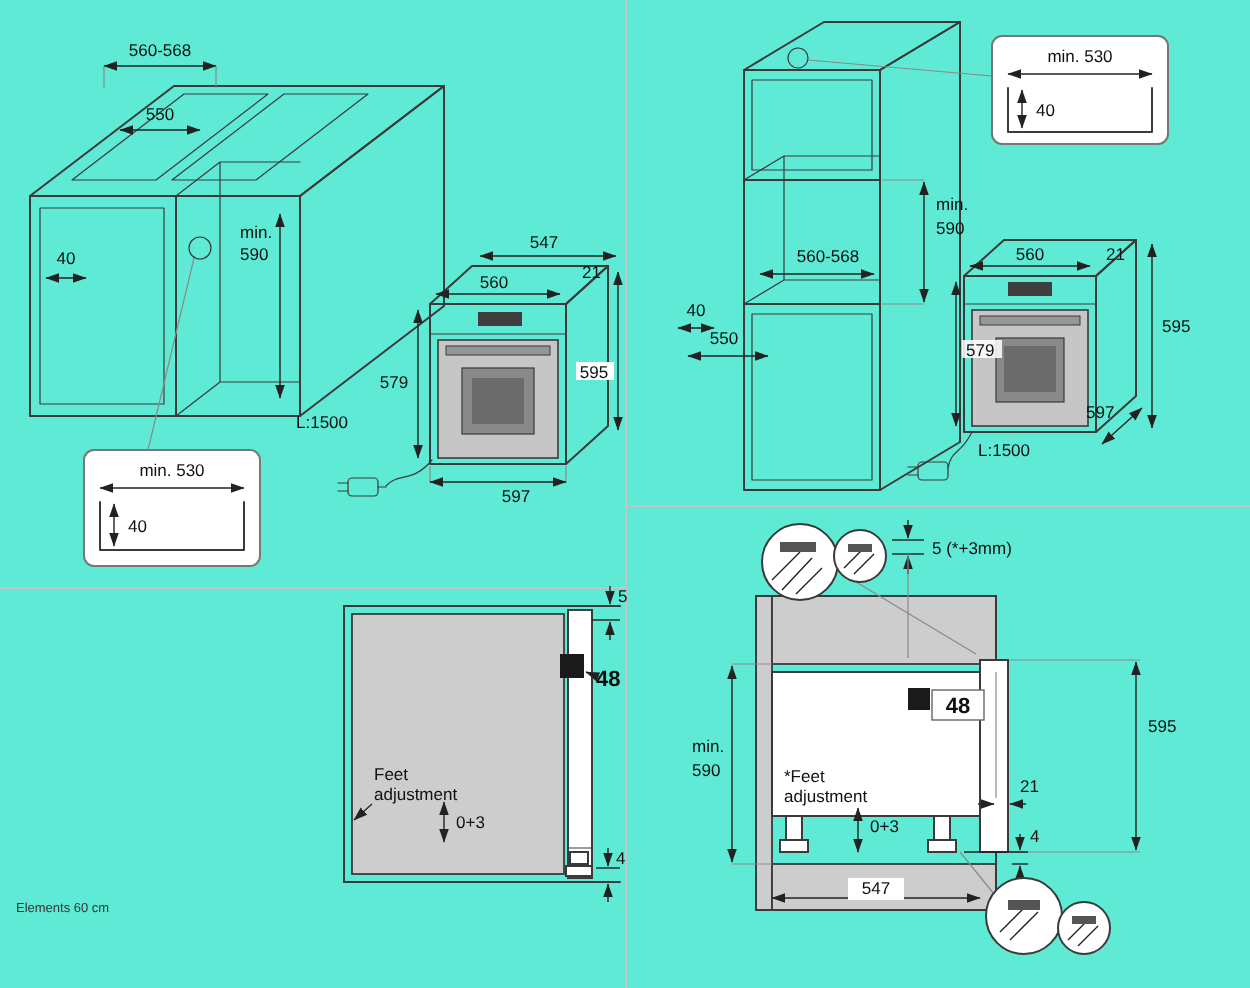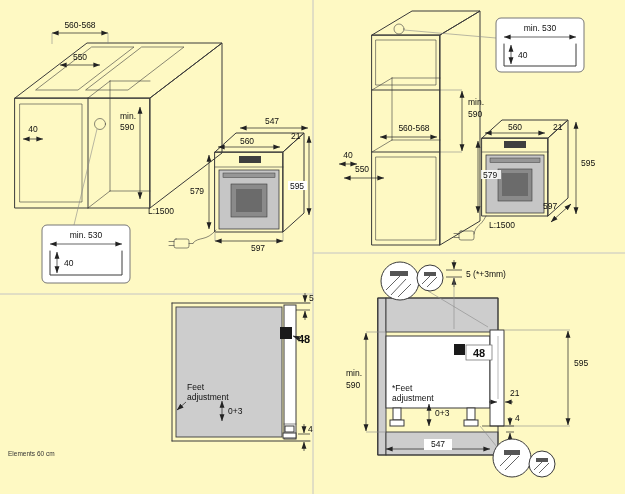--- a/index.html
+++ b/index.html
@@ -1,16 +1,16 @@
 <!DOCTYPE html>
 <html><head>
 <meta charset="utf-8">
 <style>
   html,body{margin:0;padding:0;background:#ffffff}
-  .stage{position:relative;width:625px;height:494px;background:#fef9c3;overflow:hidden;
+  .stage{position:relative;width:625px;height:494px;background:#5eead4;overflow:hidden;
          font-family:"Liberation Sans", sans-serif}
   svg{display:block}
   .ln{stroke:#3a3a3a;stroke-width:1;fill:none;stroke-linejoin:round;stroke-linecap:round}
   .th{stroke-width:.6}
   .dim{stroke:#222;stroke-width:.7;fill:none}
   .ext{stroke:#8a8a8a;stroke-width:.6;fill:none}
   .d2{marker-start:url(#ar);marker-end:url(#ar)}
   .de{marker-end:url(#ar)}
   .t{font-family:"Liberation Sans",sans-serif;font-size:8.5px;fill:#101010}
   .tm{text-anchor:middle}

